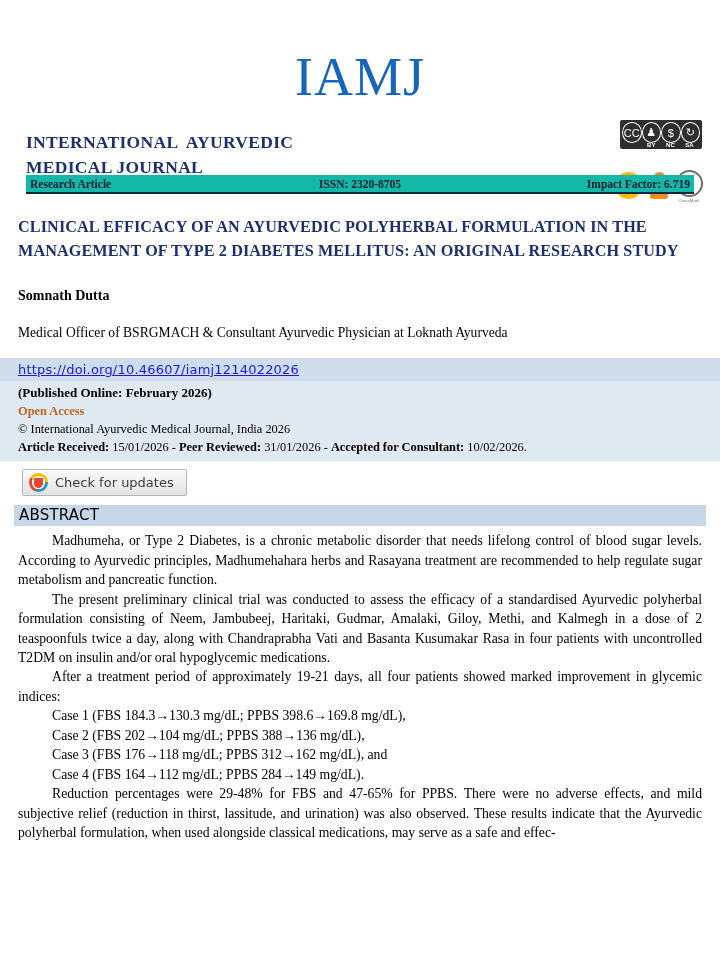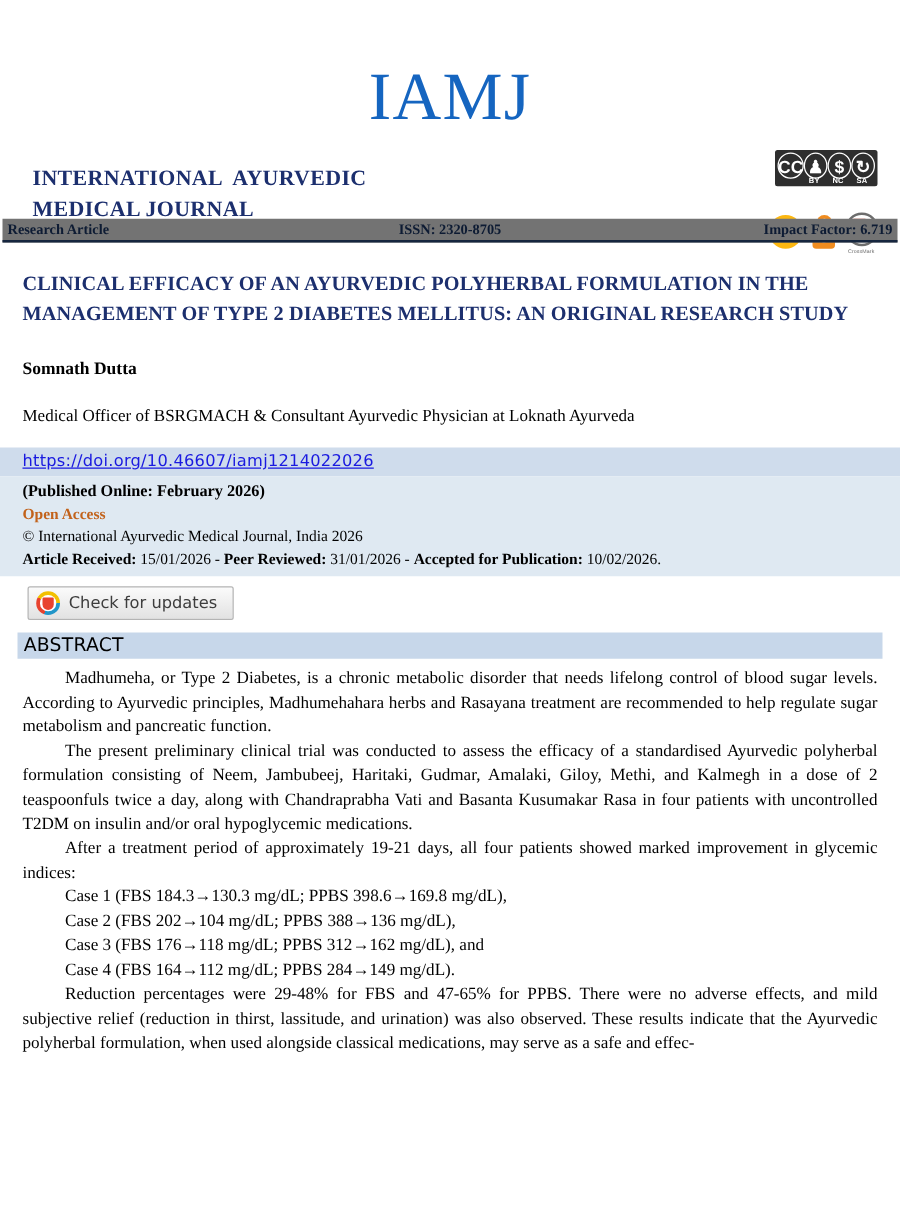--- a/index.html
+++ b/index.html
@@ -69,22 +69,22 @@
     padding: 1px 2px;
     box-sizing: border-box;
   }
   .cc-circle {
     width: 19px; height: 19px;
     border-radius: 50%;
     background: #2e2e2e;
     border: 1.8px solid #ffffff;
     color: #ffffff;
     font-family: "Liberation Sans", sans-serif;
-    font-size: 14px;
-    font-weight: bold;
+    font-size: 11px;
+    font-weight: normal;
     display: flex;
     align-items: center;
     justify-content: center;
     margin-top: -4px;
   }
   .cc-sub {
     position: absolute;
     bottom: 1px;
     left: 22px;
     right: 3px;
@@ -169,23 +169,23 @@
   .crossmark .cm-label {
     font-family: "Liberation Sans", sans-serif;
     font-size: 4.2px;
     color: #6d6d6d;
     letter-spacing: 0.1px;
     margin-top: 0.5px;
   }
 
   
   .ribbon {
-    margin: 0 2px;
+    margin: 0 26px;
     height: 19px;
-    background: #737373;
+    background: #14b8a6;
     border-bottom: 2.2px solid #16263f;
     display: flex;
     align-items: center;
     font-family: "Liberation Serif", "DejaVu Serif", serif;
     font-weight: bold;
     font-size: 11.5px;
     color: #0d1b33;
     padding: 0 4px;
     box-sizing: border-box;
     position: relative;
@@ -400,21 +400,21 @@
 
 
   <div class="doi-line">
     <a class="doi-link" href="#">https://doi.org/10.46607/iamj1214022026</a>
   </div>
 
   <div class="meta-panel">
     <div class="meta-published">(Published Online: February 2026)</div>
     <div class="meta-openaccess">Open Access</div>
     <div class="meta-copyright">© International Ayurvedic Medical Journal, India 2026</div>
-    <div class="meta-dates"><b>Article Received:</b><span> 15/01/2026 - </span><b>Peer Reviewed:</b><span> 31/01/2026 - </span><b>Accepted for Publication:</b><span> 10/02/2026.</span></div>
+    <div class="meta-dates"><b>Article Received:</b><span> 15/01/2026 - </span><b>Peer Reviewed:</b><span> 31/01/2026 - </span><b>Accepted for Consultant:</b><span> 10/02/2026.</span></div>
   </div>
 
   <div class="cfu-wrap">
     <div class="cfu-button">
       <span class="cfu-logo">
           <span class="cfu-mark"></span>
         </span>
       <span class="cfu-text">Check for updates</span>
     </div>
   </div>

